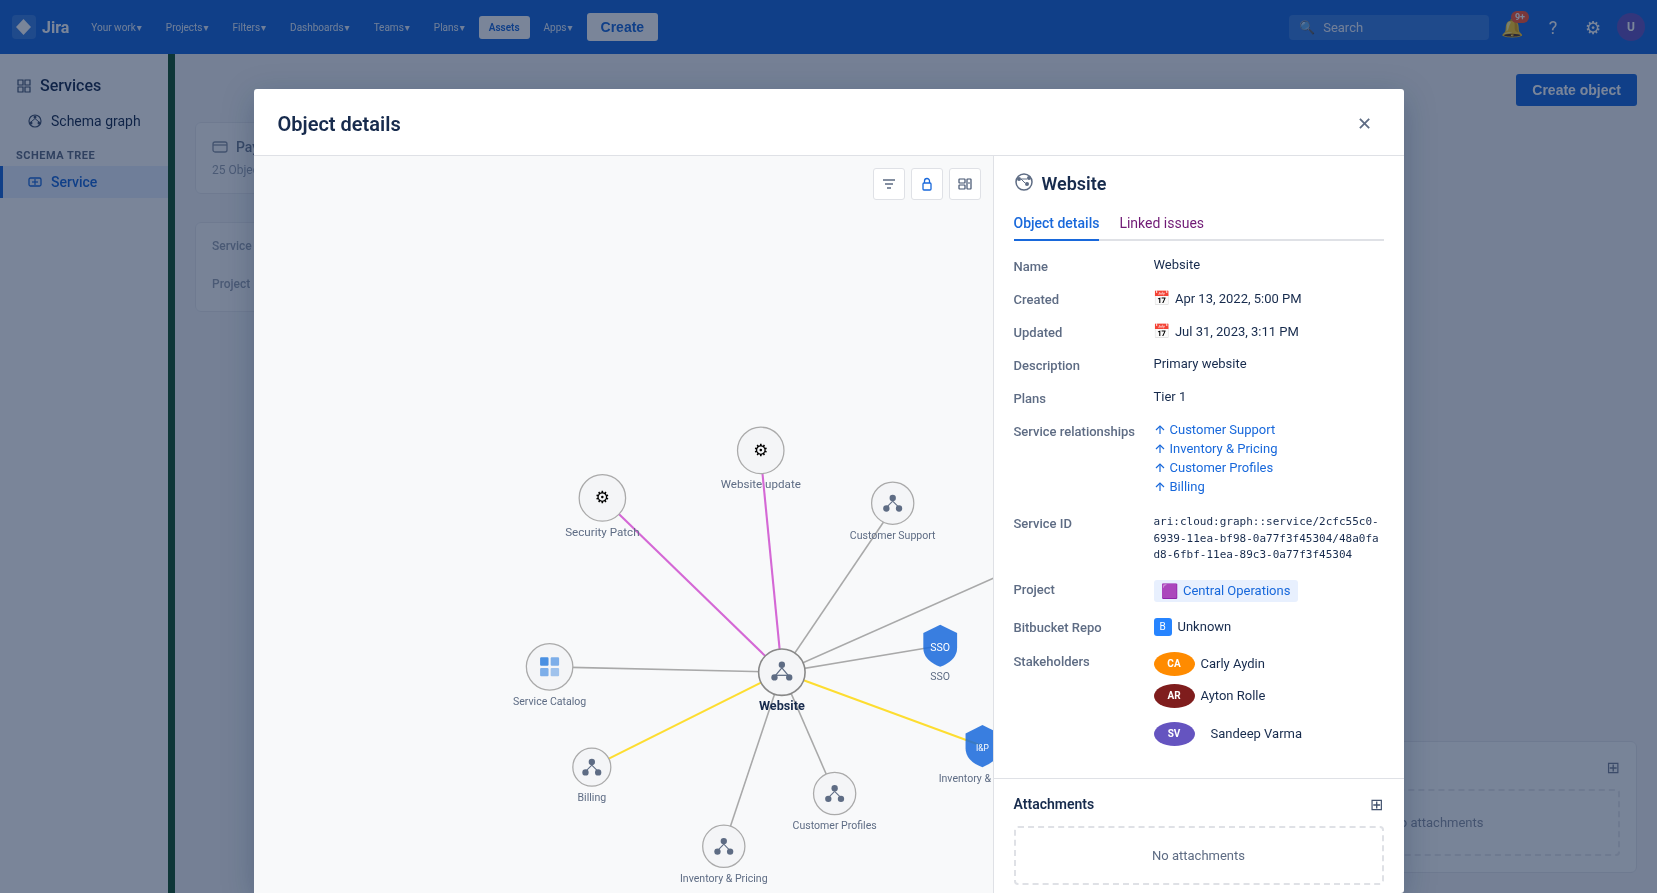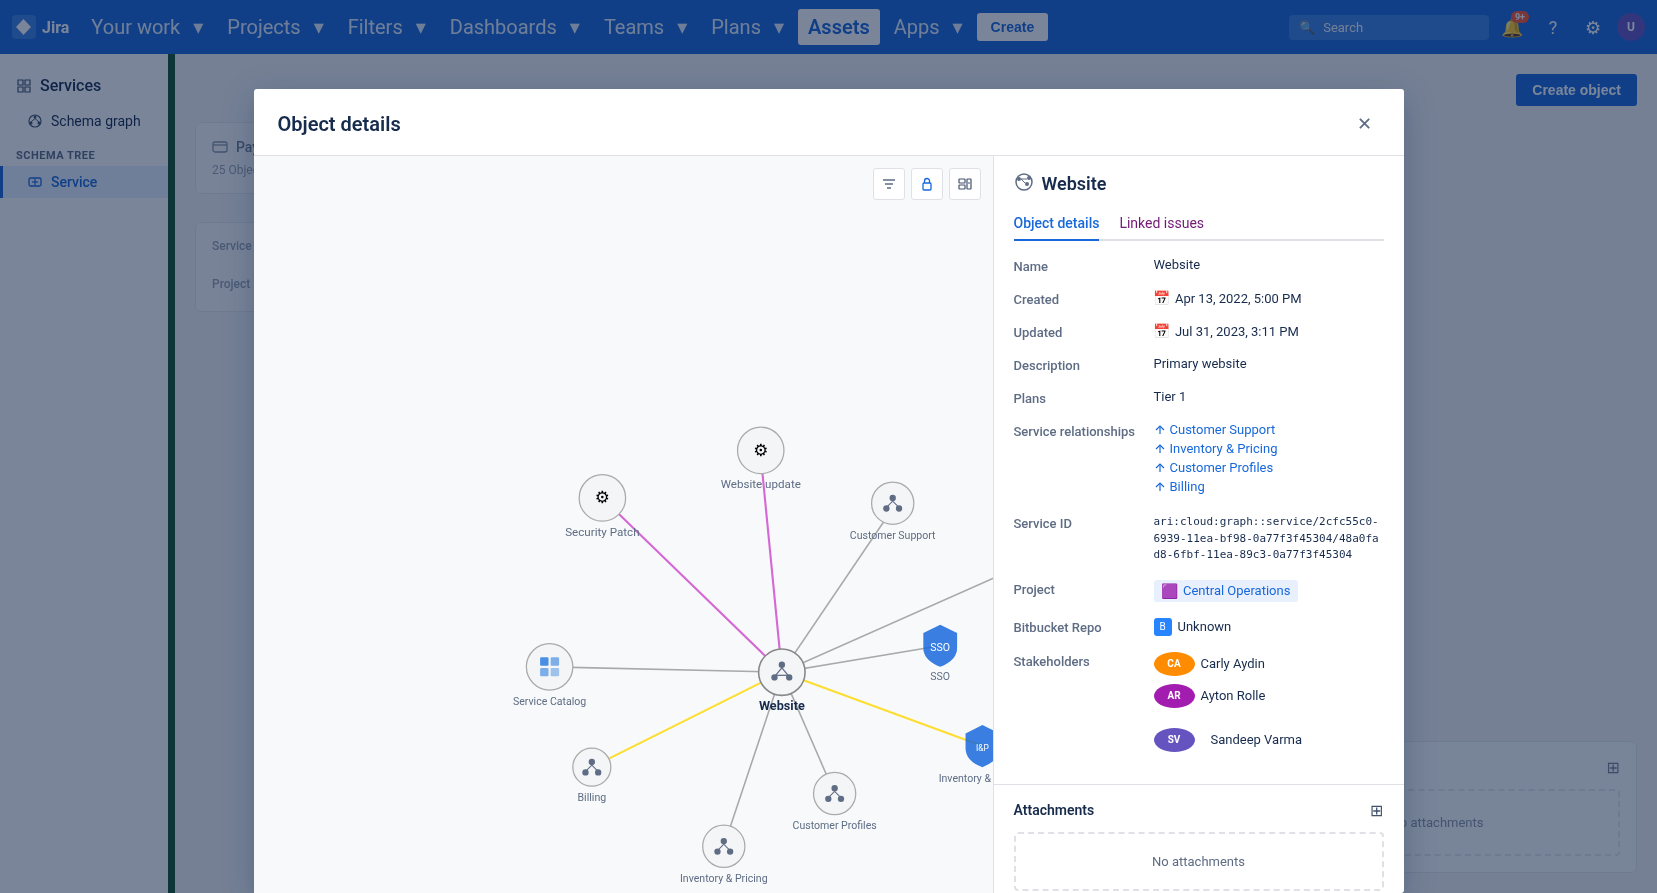--- a/index.html
+++ b/index.html
@@ -15,25 +15,25 @@
       gap: 4px;
       position: relative;
       z-index: 10;
     }
     .topnav-logo {
       display: flex; align-items: center; gap: 6px; color: #fff; font-weight: 700; font-size: 16px; margin-right: 8px;
     }
     .topnav-logo svg { width: 24px; height: 24px; }
     .topnav-item {
       color: rgba(255,255,255,0.9);
-      font-size: 20px;
+      font-size: 10px;
       padding: 6px 10px;
       border-radius: 3px;
       cursor: pointer;
-      display: flex; align-items: flex-start; gap: 13px;
+      display: flex; align-items: flex-start; gap: 1px;
     }
     .topnav-item.active { background: #fff; color: #1868db; font-weight: 600; }
     .topnav-create {
       background: #fff;
       color: #1868db;
       font-weight: 600;
       font-size: 14px;
       padding: 6px 14px;
       border-radius: 3px;
       cursor: pointer;
@@ -775,24 +775,24 @@
 
           <div class="detail-row">
             <div class="detail-label">Stakeholders</div>
             <div class="detail-value">
               <div class="stakeholder-avatars">
                 <div class="stakeholder">
                   <div class="stake-avatar" style="background:#ff8b00;">CA</div>
                   <span>Carly Aydin</span>
                 </div>
                 <div class="stakeholder">
-                  <div class="stake-avatar" style="background:#a21caf;">AR</div>
+                  <div class="stake-avatar" style="background:#7f1d1d;">AR</div>
                   <span>Ayton Rolle</span>
                 </div>
-                <div class="stakeholder" style="margin-top:12px;gap:16px;">
+                <div class="stakeholder" style="margin-top:6px;gap:16px;">
                   <div class="stake-avatar" style="background:#6554c0;">SV</div>
                   <span>Sandeep Varma</span>
                 </div>
               </div>
             </div>
           </div>
         </div>
 
         <div class="attachments-section">
           <div class="attachments-header">

